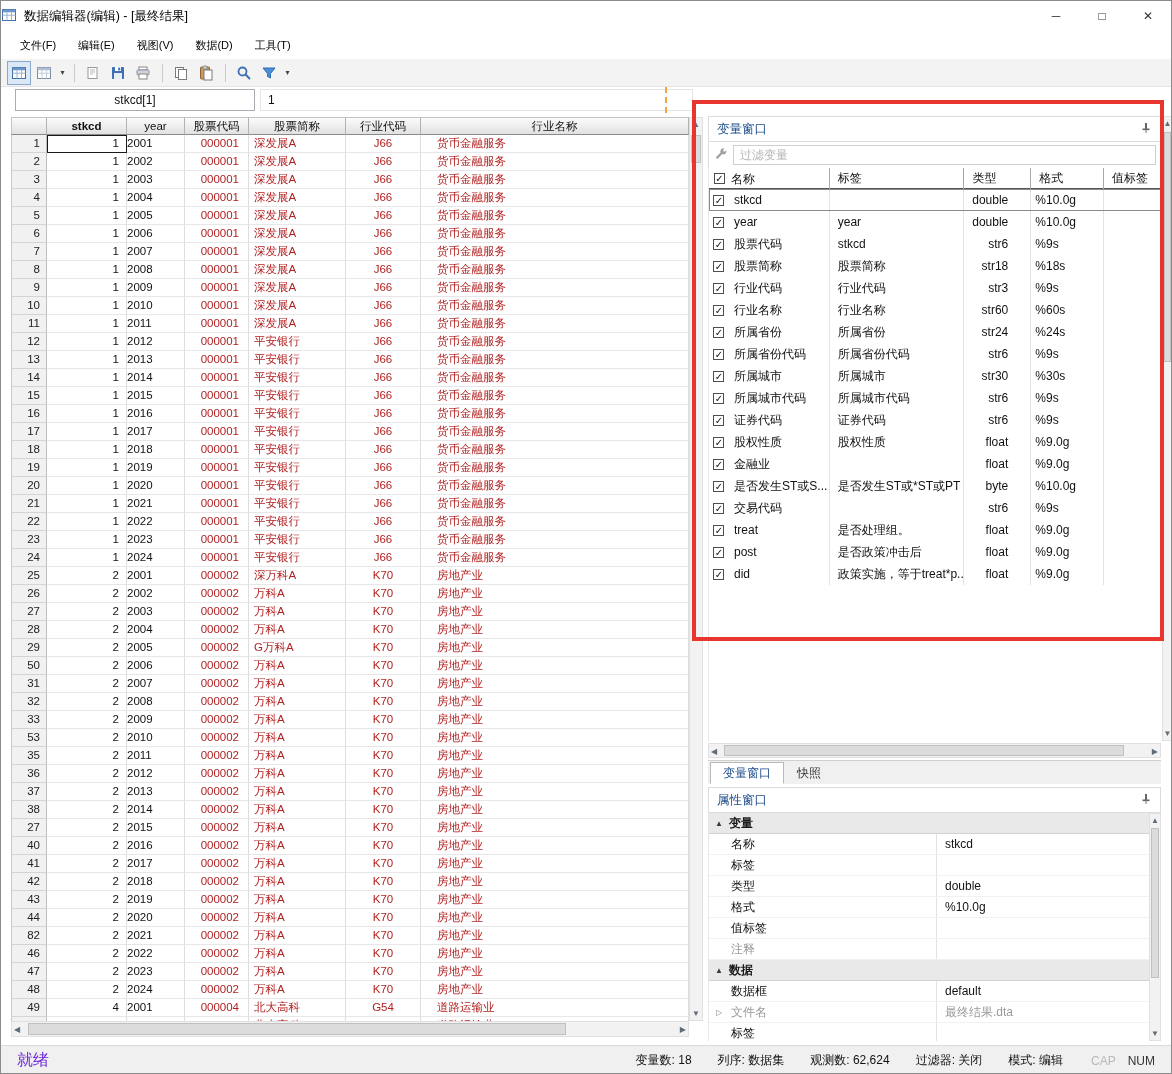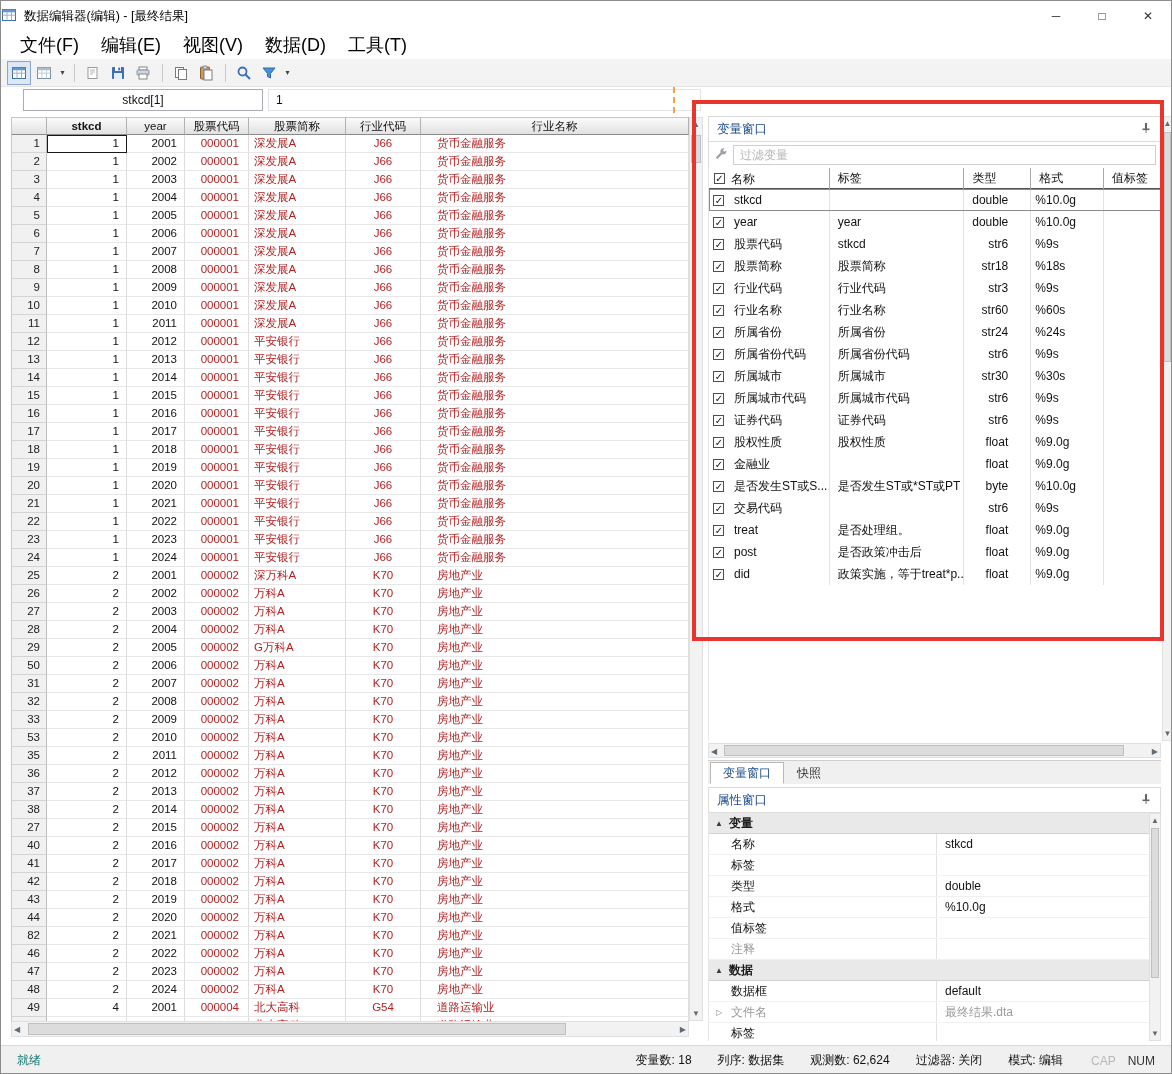--- a/index.html
+++ b/index.html
@@ -8,50 +8,50 @@
        overflow:hidden;font-family:"Liberation Sans","DejaVu Sans",sans-serif;font-size:12px;color:#111}
 
   
   .titlebar{position:absolute;left:0;top:0;right:0;height:30px;background:#fff;display:flex;align-items:center;}
   .title{margin-left:7px;font-size:12.5px;color:#000}
   .win-controls{position:absolute;right:0;top:0;height:30px;display:flex}
   .wc{width:46px;height:30px;display:flex;align-items:center;justify-content:center;font-size:12px;color:#333}
 
   
   .menubar{position:absolute;left:0;top:30px;right:0;height:28px;background:#fff;display:flex;align-items:center;padding-left:8px}
-  .menu-item{padding:5px 11px;font-size:18px;color:#000}
+  .menu-item{padding:5px 11px;font-size:11px;color:#000}
 
   
   .toolbar{position:absolute;left:0;top:58px;right:0;height:28px;background:#f3f3f3;border-bottom:1px solid #e3e3e3;display:flex;align-items:center;padding-left:6px}
   .tbtn{width:24px;height:24px;display:flex;align-items:center;justify-content:center;margin-right:1px}
   .tbtn.pressed{border:1px solid #8aa8cc;background:#dde8f6}
   .tsep{width:1px;height:18px;background:#c9c9c9;margin:0 6px}
   .tdrop{width:11px;height:24px;display:flex;align-items:center;justify-content:center;font-size:8px;color:#444}
 
   
-  .formulabar{position:absolute;left:12px;top:86px;right:0;height:26px;background:#fff}
+  .formulabar{position:absolute;left:4px;top:86px;right:0;height:26px;background:#fff}
   .cellref{position:absolute;left:10px;top:2px;width:240px;height:22px;border:1px solid #a9adb3;text-align:center;line-height:20px;background:#fff}
   .cellval{position:absolute;left:255px;top:2px;width:433px;height:22px;border:1px solid #e4e4e4;line-height:20px;padding-left:7px;background:#fff}
   .orange-dash{position:absolute;left:660px;top:0;height:26px;width:0;border-left:2px dashed #f2a33c}
 
   
   .grid{position:absolute;left:10px;top:116px;width:678px;height:904px;overflow:hidden;font-size:11.5px}
   .grid-header{display:flex;height:18px}
   .gc{height:18px;line-height:16px;text-align:center;background:linear-gradient(#fbfbfb,#e1e1e1);
       border-top:1px solid #c5c5c5;border-right:1px solid #b2b2b2;border-bottom:1px solid #8a8a8a;
       overflow:hidden;white-space:nowrap;padding:0}
   .gc.c-num{border-left:1px solid #c5c5c5}
   .gc.hsel{font-weight:bold}
   .grid-body{height:886px;overflow:hidden}
   .grow{display:flex;height:18px}
   .gcell{height:18px;line-height:17px;border-right:1px solid #dedede;border-bottom:1px solid #e7e7e7;overflow:hidden;white-space:nowrap;background:#fff}
   .gcell.rn{background:#f1f1f1;border-left:1px solid #c9c9c9;border-right:1px solid #bdbdbd;border-bottom:1px solid #d4d4d4;text-align:right;padding-right:6px;color:#222}
   .c-num{width:36px}
   .c-0{width:80px}  .gcell.c-0{text-align:right;padding-right:7px}
-  .c-1{width:58px}  .gcell.c-1{text-align:right;padding-right:7px}
+  .c-1{width:58px}  .gcell.c-1{padding-right:7px}
   .c-2{width:64px}  .gcell.c-2{text-align:right;padding-right:9px}
   .c-3{width:97px}  .gcell.c-3{text-align:left;padding-left:5px}
   .c-4{width:75px}  .gcell.c-4{text-align:center}
   .c-5{width:268px} .gcell.c-5{text-align:left;padding-left:16px}
   .str{color:#b22222}
   .selcell{outline:1px solid #1a1a1a;outline-offset:-1px;position:relative;z-index:2}
 
   
   .sb{position:absolute;background:#f2f2f2;border:1px solid #e0e0e0}
   .sb .arrow{position:absolute;color:#5f6b76;font-size:8px;text-align:center}
@@ -103,21 +103,21 @@
   .plabel{width:228px;padding-left:22px;border-right:1px solid #e2e2e2;font-size:12px;position:relative;overflow:hidden;white-space:nowrap}
   .pexp{position:absolute;left:7px;top:0;font-size:8px;color:#8a8a8a}
   .pvalue{flex:1;padding-left:8px;font-size:12px;overflow:hidden;white-space:nowrap}
   .dim{color:#9a9a9a}
 
   
   .red-annotation{position:absolute;left:691px;top:99px;width:472px;height:541px;border:4px solid #e8352e;z-index:60;pointer-events:none}
 
   
   .statusbar{position:absolute;left:0;top:1044px;right:0;height:30px;background:#f0f0f0;border-top:1px solid #dadada;display:flex;align-items:center;padding:0 16px}
-  .status-ready{font-size:12px;color:#0f766e}
+  .status-ready{font-size:16px;color:#6d28d9}
   .status-right{margin-left:auto;display:flex;align-items:center;gap:26px}
   .status-item{font-size:12px;color:#111;white-space:nowrap}
   .kbd{font-size:12px}
   .kbd.cap{color:#b9b9b9;margin-left:2px}
   .kbd.num{color:#333;margin-left:-14px}
 </style>
 </head>
 <body>
 
 <div class="win">

